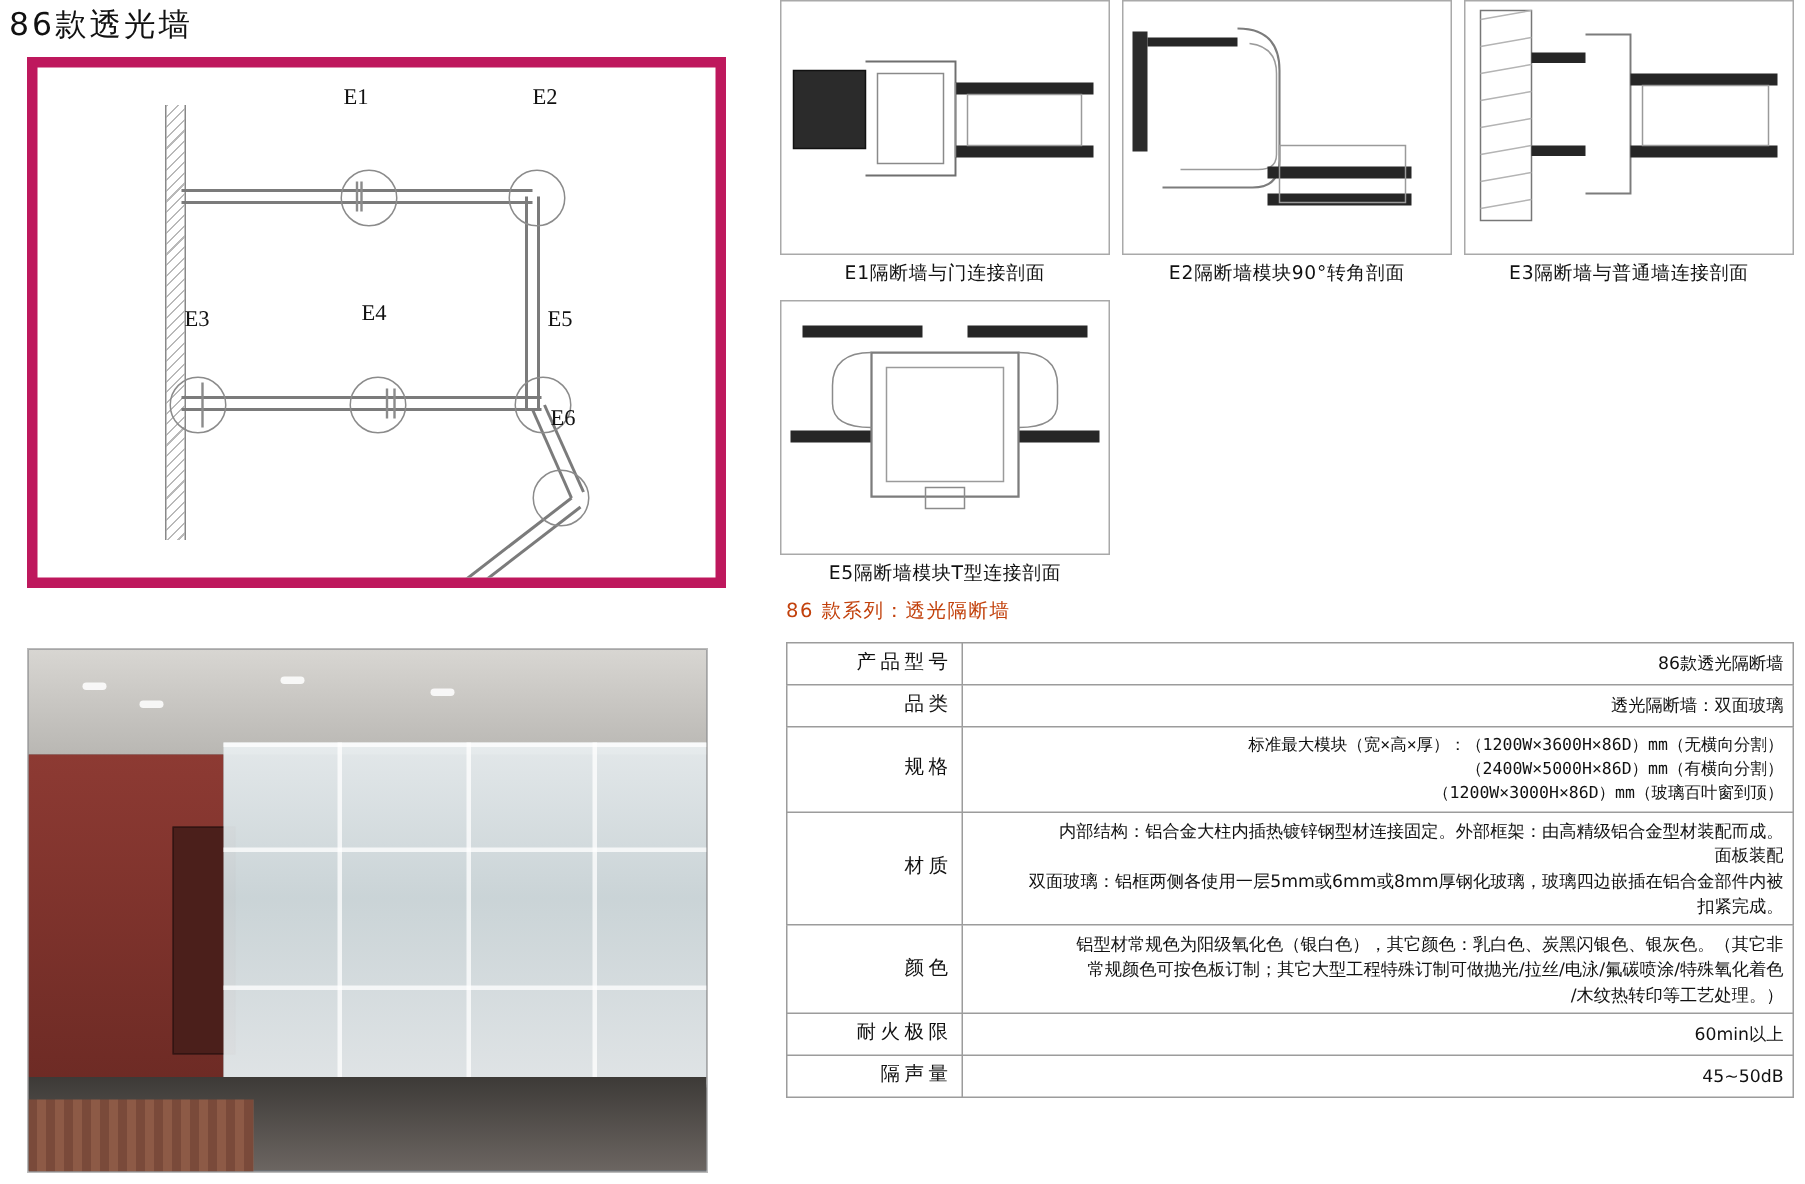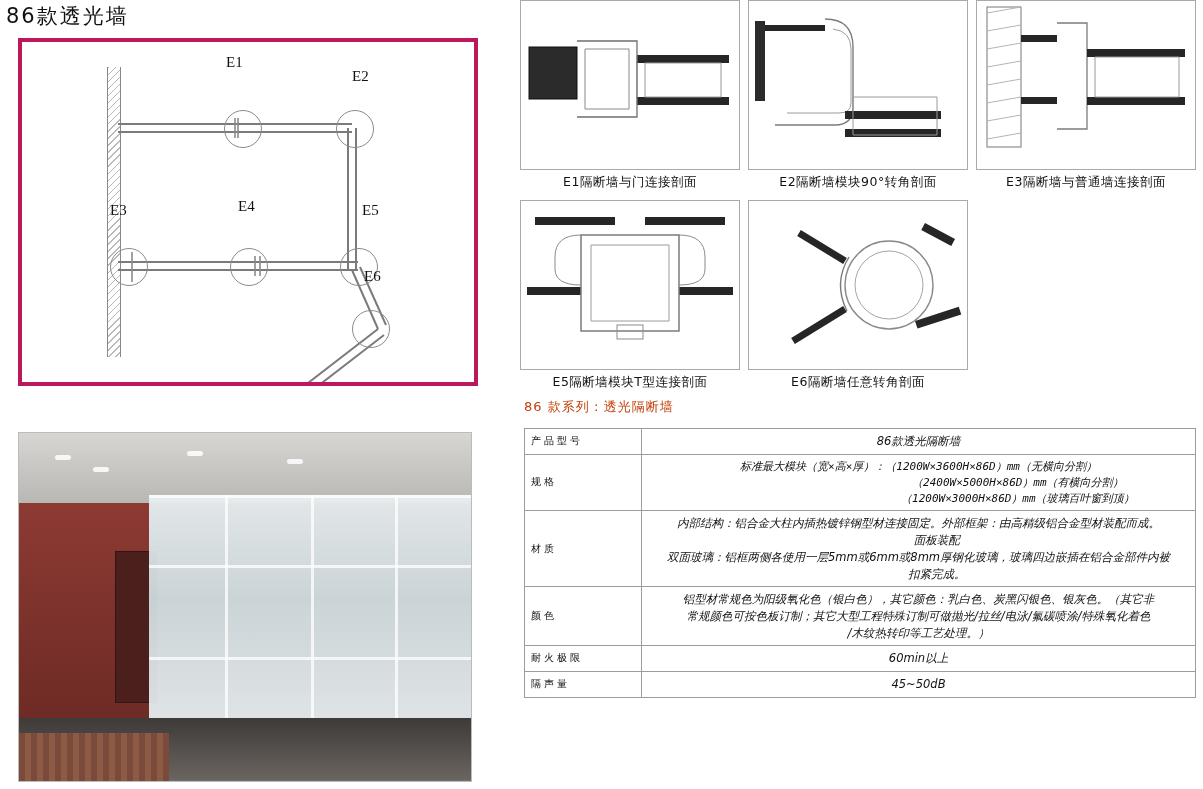--- a/index.html
+++ b/index.html
@@ -10,21 +10,21 @@
   }
   .page{position:absolute;left:0;top:0;width:1203px;height:789px;}
 
   
   .left-title{
     position:absolute;left:6px;top:2px;font-size:21px;font-weight:normal;
     letter-spacing:2px;color:#111;
   }
   .schematic{
     position:absolute;left:18px;top:38px;width:452px;height:340px;
-    border:4px solid #be185d;background:#fff;
+    border:7px solid #be185d;background:#fff;
   }
   .wall-hatch{
     position:absolute;left:85px;top:25px;width:12px;height:290px;
     background:repeating-linear-gradient(135deg,#b9b9b9 0 1px,#fff 1px 5px);
     border-left:1px solid #888;border-right:1px solid #888;
   }
   .lines svg{position:absolute;left:0;top:0;}
   .node{
     position:absolute;width:36px;height:36px;border:1px solid #8b8b8b;border-radius:50%;
     background:rgba(255,255,255,0.0);
@@ -67,22 +67,22 @@
     position:absolute;left:524px;top:398px;font-size:13px;color:#c2410c;letter-spacing:1px;
   }
 
   
   .spec{
     position:absolute;left:524px;top:428px;width:672px;
     border-collapse:collapse;font-size:11.5px;color:#111;
     font-family:"DejaVu Sans","Liberation Sans",sans-serif;
   }
   .spec td{border:1px solid #9c9c9c;padding:4px 6px;vertical-align:middle;line-height:1.45;}
-  .spec td.k{width:104px;text-align:left;font-size:10px;letter-spacing:3px;}
-  .spec td.v{text-align:center;font-style:italic;}
+  .spec td.k{width:104px;text-align:right;font-size:13px;letter-spacing:3px;}
+  .spec td.v{text-align:right;}
   .spec td.v div{white-space:pre;}
   .mono-ln{font-family:"DejaVu Sans Mono","Liberation Mono",monospace;font-size:11px;}
 </style>
 </head>
 <body>
 
 <div class="page">
 
   <div class="left-title">86款透光墙</div>
 
@@ -118,22 +118,22 @@
     </div>
 
     <div class="node" style="left:202px;top:68px;"></div>
     <div class="node" style="left:314px;top:68px;"></div>
     <div class="node" style="left:88px;top:206px;"></div>
     <div class="node" style="left:208px;top:206px;"></div>
     <div class="node" style="left:318px;top:206px;"></div>
     <div class="node" style="left:330px;top:268px;"></div>
 
     <div class="nodelabel" style="left:204px;top:12px;">E1</div>
-    <div class="nodelabel" style="left:330px;top:12px;margin-top:14px;">E2</div>
-    <div class="nodelabel" style="left:88px;top:160px;">E3</div>
+    <div class="nodelabel" style="left:330px;top:12px;">E2</div>
+    <div class="nodelabel" style="left:98px;top:160px;">E3</div>
     <div class="nodelabel" style="left:216px;top:156px;">E4</div>
     <div class="nodelabel" style="left:340px;top:160px;">E5</div>
     <div class="nodelabel" style="left:342px;top:226px;">E6</div>
   </div>
 
   <div class="photo">
     <div class="ceiling"></div>
     <div class="light" style="left:36px;top:22px;"></div>
     <div class="light" style="left:74px;top:34px;"></div>
     <div class="light" style="left:168px;top:18px;"></div>
@@ -224,45 +224,37 @@
             <path d="M60 34 h98 v96 h-98z" fill="none" stroke="#7c7c7c" stroke-width="1.5"></path>
             <path d="M70 44 h78 v76 h-78z" fill="none" stroke="#9b9b9b"></path>
             <path d="M60 34 q-26 0 -26 22 v12 q0 16 26 16" fill="none" stroke="#8b8b8b"></path>
             <path d="M158 34 q26 0 26 22 v12 q0 16 -26 16" fill="none" stroke="#8b8b8b"></path>
             <rect x="96" y="124" width="26" height="14" fill="none" stroke="#8b8b8b"></rect>
           </svg>
         </div>
         <div class="dcap">E5隔断墙模块T型连接剖面</div>
       </div>
 
-      <div class="dcell">
-        <div class="dbox">
-          <svg width="218" height="168" viewBox="0 0 218 168">
-            <circle cx="140" cy="84" r="44" fill="none" stroke="#8a8a8a" stroke-width="1.4"></circle>
-            <circle cx="140" cy="84" r="34" fill="none" stroke="#a5a5a5"></circle>
-            <rect x="176" y="22" width="34" height="8" fill="#262626" transform="rotate(28 176 22)"></rect>
-            <rect x="166" y="120" width="46" height="8" fill="#262626" transform="rotate(-18 166 120)"></rect>
-            <path d="M96 60 L50 32" stroke="#262626" stroke-width="7"></path>
-            <path d="M96 108 L44 140" stroke="#262626" stroke-width="7"></path>
-            <path d="M100 56 q-16 26 -2 54" fill="none" stroke="#7c7c7c" stroke-width="1.4"></path>
-          </svg>
-        </div>
-        <div class="dcap">E6隔断墙任意转角剖面</div>
-      </div>
     </div>
   </div>
 
   <div class="series-note">86 款系列：透光隔断墙</div>
 
   <table class="spec">
     <tbody>
       <tr>
         <td class="k">产品型号</td>
         <td class="v">
             <div>86款透光隔断墙</div>
+          </td>
+      </tr>
+      <tr>
+        <td class="k">品类</td>
+        <td class="v">
+            <div>透光隔断墙：双面玻璃</div>
           </td>
       </tr>
       <tr>
         <td class="k">规格</td>
         <td class="v">
             <div class="mono-ln">标准最大模块（宽×高×厚）：（1200W×3600H×86D）mm（无横向分割）
                               （2400W×5000H×86D）mm（有横向分割）
                               （1200W×3000H×86D）mm（玻璃百叶窗到顶）</div>
           </td>
       </tr>

